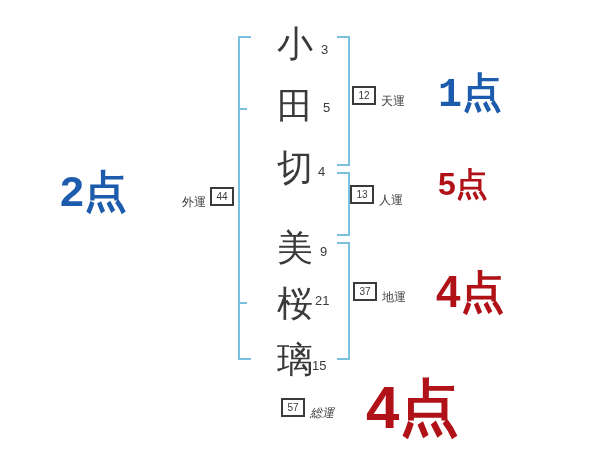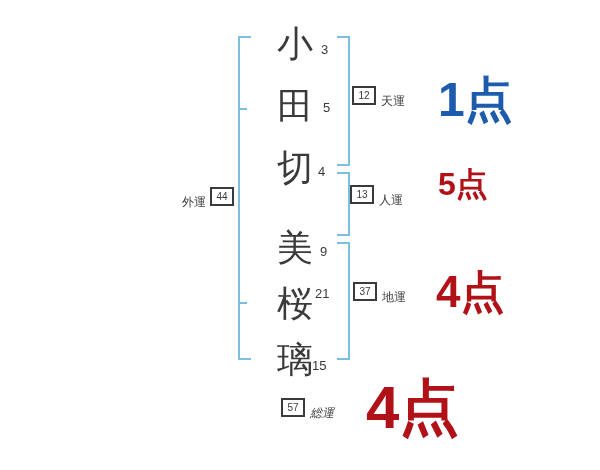--- a/index.html
+++ b/index.html
@@ -85,37 +85,38 @@
   <span class="kanji" style="left:273px; top:88px;">田</span>
   <span class="kanji" style="left:273px; top:150px;">切</span>
   <span class="kanji" style="left:273px; top:230px;">美</span>
   <span class="kanji" style="left:273px; top:286px;">桜</span>
   <span class="kanji" style="left:273px; top:342px;">璃</span>
 
   <span class="strokes" style="left:321px; top:42px;">3</span>
   <span class="strokes" style="left:323px; top:100px;">5</span>
   <span class="strokes" style="left:318px; top:164px;">4</span>
   <span class="strokes" style="left:320px; top:244px;">9</span>
-  <span class="strokes" style="left:315px; top:286px;">21</span>
+  <span class="strokes" style="left:315px; top:293px;">21</span>
   <span class="strokes" style="left:312px; top:358px;">15</span>
 
   <div class="bracket-left" style="left:238px; top:36px; width:13px; height:324px;"></div>
   <div class="tick" style="left:238px; top:108px; width:9px;"></div>
   <div class="tick" style="left:238px; top:302px; width:9px;"></div>
 
   <div class="bracket-right" style="left:337px; top:36px; width:13px; height:130px;"></div>
   <div class="bracket-right" style="left:337px; top:172px; width:13px; height:64px;"></div>
   <div class="bracket-right" style="left:337px; top:242px; width:13px; height:118px;"></div>
 
   <span class="flabel" style="left:182px; top:194px;">外運</span>
   <span class="numbox" style="left:210px; top:187px;">44</span>
+  <span class="score blue" style="left:60px; top:170px; font-size:43px;">2点</span>
 
   <span class="numbox" style="left:352px; top:86px;">12</span>
   <span class="flabel" style="left:381px; top:93px;">天運</span>
-  <span class="score blue" style="left:438px; top:76px; font-size:48px;">1点</span>
+  <span class="score blue" style="left:438px; top:76px; font-size:40px;font-family:Liberation Mono, monospace;">1点</span>
 
   <span class="numbox" style="left:350px; top:185px;text-align:center;">13</span>
   <span class="flabel" style="left:379px; top:192px;">人運</span>
   <span class="score red" style="left:438px; top:168px; font-size:32px;">5点</span>
 
   <span class="numbox" style="left:353px; top:282px;">37</span>
   <span class="flabel" style="left:382px; top:289px;">地運</span>
   <span class="score red" style="left:436px; top:270px; font-size:44px;">4点</span>
 
   <span class="numbox" style="left:281px; top:398px;">57</span>

